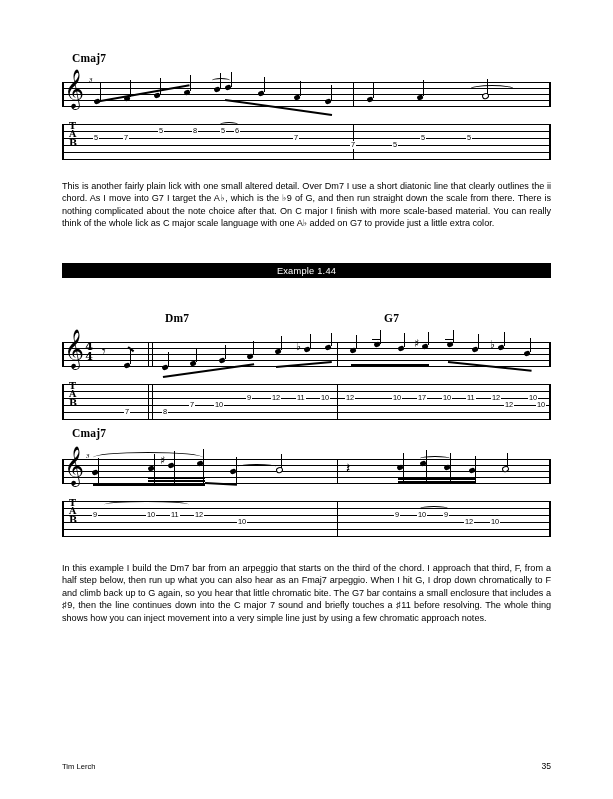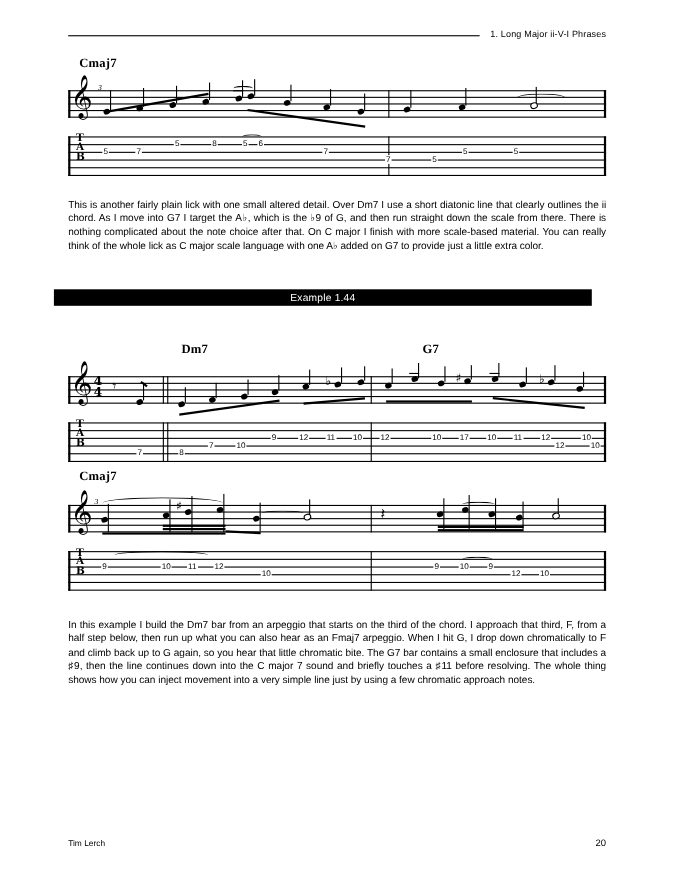--- a/index.html
+++ b/index.html
@@ -207,24 +207,20 @@
     justify-content: space-between;
     font-size: 7.6px;
   }
   .footer-page { font-size: 8.6px; }
 </style>
 </head>
 <body>
 
 <div class="page">
 
-  <div class="header">
-    <div class="header-rule"></div>
-    <div class="header-title">1. Long Major ii-V-I Phrases</div>
-  </div>
 
   <div class="system" style="left:62px; top:52px; width:489px; height:110px;">
 
     <div class="chord" style="left:10px; top:0px;">Cmaj7</div>
 
     <div class="staff" style="position:absolute; left:0; top:22px; width:489px; height:42px;">
       <div class="stafflines">
         <div class="sline" style="top:8px;"></div>
         <div class="sline" style="top:14px;"></div>
         <div class="sline" style="top:20px;"></div>
@@ -299,21 +295,21 @@
       <div class="tabnum" style="left:231px; top:12px;">7</div>
       <div class="tabnum" style="left:288px; top:19px;">7</div>
       <div class="tabnum" style="left:330px; top:19px;">5</div>
       <div class="tabnum" style="left:358px; top:12px;">5</div>
       <div class="tabnum" style="left:404px; top:12px;">5</div>
     </div>
   </div>
 
   <div class="body-text" style="left:62px; top:180px; width:489px;">This is another fairly plain lick with one small altered detail. Over Dm7 I use a short diatonic line that clearly outlines the ii chord. As I move into G7 I target the A♭, which is the ♭9 of G, and then run straight down the scale from there. There is nothing complicated about the note choice after that. On C major I finish with more scale-based material. You can really think of the whole lick as C major scale language with one A♭ added on G7 to provide just a little extra color.</div>
 
-  <div class="banner" style="left:49px; top:263px; width:489px; height:15px;">
+  <div class="banner" style="left:62px; top:263px; width:489px; height:15px;">
     <span>Example 1.44</span>
   </div>
 
   <div class="system" style="left:62px; top:312px; width:489px; height:108px;">
 
     <div class="chord" style="left:103px; top:0px;">Dm7</div>
     <div class="chord" style="left:322px; top:0px;">G7</div>
 
     <div class="staff" style="position:absolute; left:0; top:20px; width:489px; height:44px;">
       <div class="stafflines">
@@ -512,16 +508,16 @@
       <div class="tabnum" style="left:402px; top:19px;">12</div>
       <div class="tabnum" style="left:428px; top:19px;">10</div>
     </div>
   </div>
 
   <div class="body-text" style="left:62px; top:562px; width:489px;">In this example I build the Dm7 bar from an arpeggio that starts on the third of the chord. I approach that third, F, from a half step below, then run up what you can also hear as an Fmaj7 arpeggio. When I hit G, I drop down chromatically to F and climb back up to G again, so you hear that little chromatic bite. The G7 bar contains a small enclosure that includes a ♯9, then the line continues down into the C major 7 sound and briefly touches a ♯11 before resolving. The whole thing shows how you can inject movement into a very simple line just by using a few chromatic approach notes.</div>
 
 
   <div class="footer">
     <div>Tim Lerch</div>
-    <div class="footer-page">20</div>
+    <div class="footer-page">35</div>
   </div>
 
 </div>
 
 </body></html>

